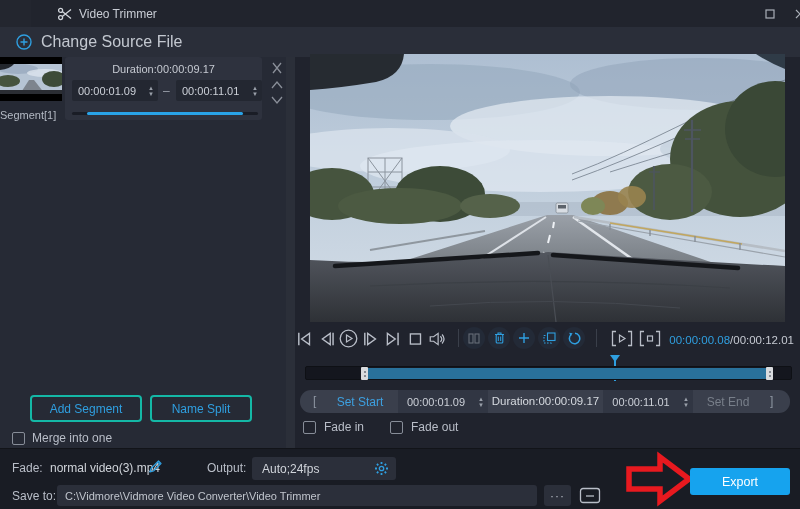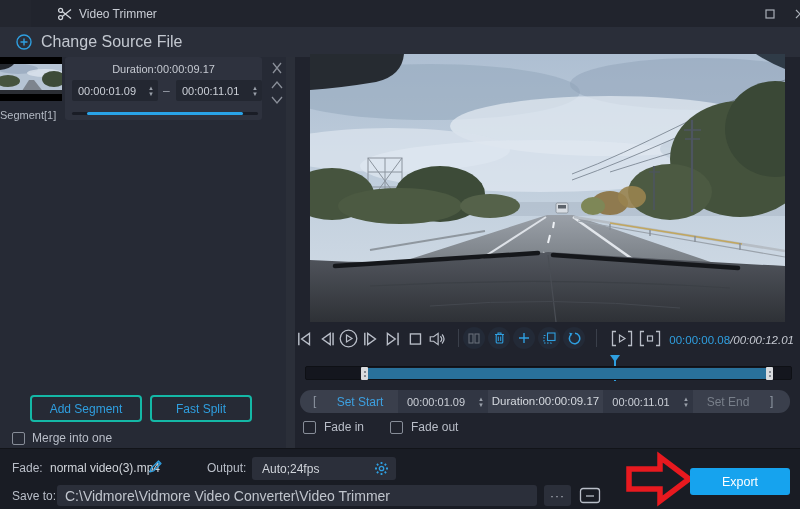--- a/index.html
+++ b/index.html
@@ -45,21 +45,21 @@
   
   #video-frame { left:15px; top:-3px; width:475px; height:268px; background:#000; }
 
   
   .ticon { top:274px; width:18px; height:16px; }
   .circle-btn { top:270px; width:22px; height:22px; background:#232a37; border-radius:50%;
     display:flex; align-items:center; justify-content:center; }
   .vdiv { top:272px; width:1px; height:18px; background:#3a3f4a; }
   #time-display { top:277px; right:6px; font-size:11.5px; }
   #time-current { color:#2f9fe0; }
-  #time-total { color:#c6cad2;font-style:italic; }
+  #time-total { color:#c6cad2; }
 
   
   #tl-track { left:10px; top:309px; width:487px; height:14px; background:#14161e; border:1px solid #0e1015; border-radius:2px; }
   #tl-selection { left:62px; top:1px; width:398px; height:11px; background:#29719b; }
   .tl-handle { top:0; width:7px; height:13px; background:#d9dbde; border-radius:1px;
     display:flex; flex-direction:column; align-items:center; justify-content:center; gap:2px; }
   .tl-handle i { display:block; width:2px; height:2px; background:#6a6f78; border-radius:50%; }
   #playhead { left:315px; top:298px; width:10px; height:26px; }
   #playhead .tri { position:absolute; left:0; top:0; border-left:5px solid transparent; border-right:5px solid transparent; border-top:7px solid #2f9fe0; }
   #playhead .stem { position:absolute; left:4px; top:5px; width:2px; height:21px; background:#2f9fe0; }
@@ -165,21 +165,21 @@
       <path d="M2 8 L7 2 L12 8" fill="none" stroke="#8a8f99" stroke-width="1.3"></path>
     </svg>
     <svg class="abs card-ctrl" style="top:37px" viewBox="0 0 14 10">
       <path d="M2 2 L7 8 L12 2" fill="none" stroke="#8a8f99" stroke-width="1.3"></path>
     </svg>
 
     <button class="abs outline-btn" style="left:30px;width:112px">
       <span>Add Segment</span>
     </button>
     <button class="abs outline-btn" style="left:150px;width:102px">
-      <span>Fast Split</span>
+      <span>Name Split</span>
     </button>
     <div class="abs" style="left:12px;top:374px;display:flex;align-items:center;gap:7px">
       <span class="checkbox"></span>
       <span class="cb-label">Merge into one</span>
     </div>
   </div>
 
   <div id="right-panel" class="abs">
 
     <div id="video-frame" class="abs">
@@ -402,21 +402,21 @@
       <svg style="margin-right:7px" width="15" height="15" viewBox="0 0 15 15">
         <circle cx="7.5" cy="7.5" r="2.2" fill="none" stroke="#2f9fe0" stroke-width="1.3"></circle>
         <g stroke="#2f9fe0" stroke-width="1.8">
           <path d="M7.5 1 V3 M7.5 12 V14 M1 7.5 H3 M12 7.5 H14 M2.9 2.9 L4.3 4.3 M10.7 10.7 L12.1 12.1 M12.1 2.9 L10.7 4.3 M4.3 10.7 L2.9 12.1"></path>
         </g>
       </svg>
     </div>
 
     <span class="abs flabel" style="left:12px;top:40px">Save to:</span>
     <div class="abs finput" style="left:57px;top:36px;width:480px;height:21px">
-      <span style="padding-left:8px;font-size:14px;color:#c0c5cd">C:\Vidmore\Vidmore Video Converter\Video Trimmer</span>
+      <span style="padding-left:8px;font-size:11px;color:#c0c5cd">C:\Vidmore\Vidmore Video Converter\Video Trimmer</span>
     </div>
     <div id="more-btn" class="abs" style="top:36px;height:21px">
       <span>···</span>
     </div>
     <svg class="abs" style="left:579px;top:38px" width="22" height="17" viewBox="0 0 22 17">
       <rect x="1.5" y="1.5" width="19" height="14" rx="2.5" fill="none" stroke="#b9bec8" stroke-width="1.3"></rect>
       <path d="M7 9 H15" stroke="#b9bec8" stroke-width="1.3"></path>
     </svg>
 
     <svg class="abs" style="left:626px;top:2px" width="66" height="56" viewBox="0 0 66 56">

